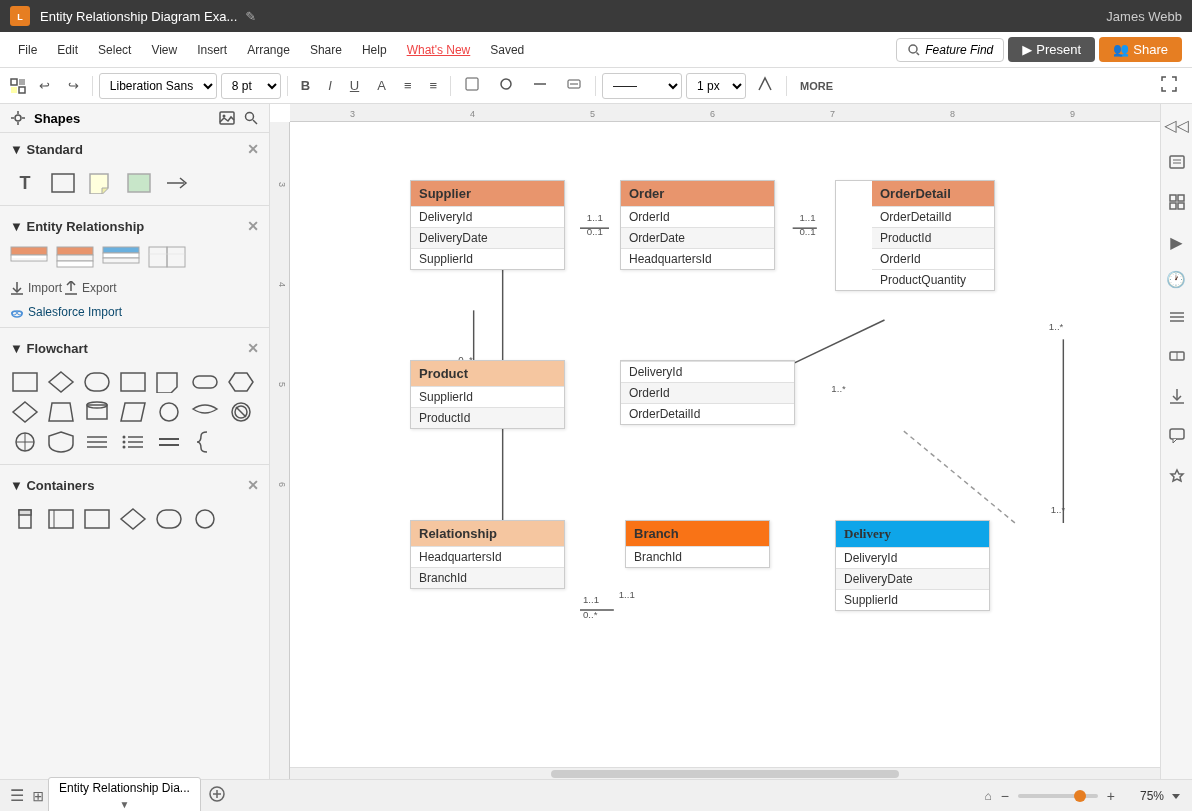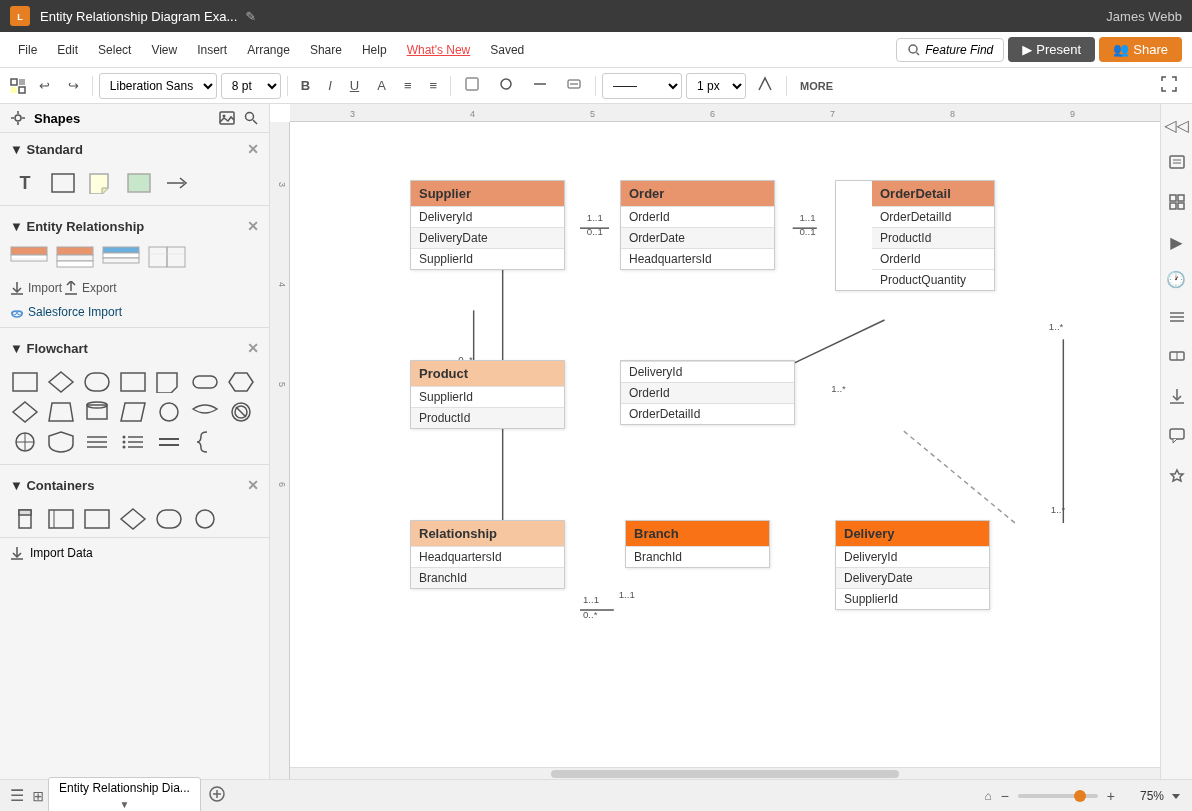--- a/index.html
+++ b/index.html
@@ -655,28 +655,20 @@
             <rect x="2" y="2" width="24" height="18" rx="9" fill="none" stroke="#555" stroke-width="1.5"></rect>
           </svg>
         </div>
       <div class="fc-shape">
           <svg width="28" height="22" viewBox="0 0 28 22">
             <circle cx="14" cy="11" r="9" fill="none" stroke="#555" stroke-width="1.5"></circle>
           </svg>
         </div>
     </div>
 
-    <div style="border-top:1px solid #ddd; padding:8px 10px; display:flex; align-items:center; gap:6px; margin-top:auto;">
-      <svg width="14" height="14" viewBox="0 0 14 14">
-          <line x1="7" y1="1" x2="7" y2="10" stroke="#555" stroke-width="1.5"></line>
-          <polyline points="3,7 7,11 11,7" fill="none" stroke="#555" stroke-width="1.5"></polyline>
-          <line x1="1" y1="13" x2="13" y2="13" stroke="#555" stroke-width="1.5"></line>
-        </svg>
-      <span>Import Data</span>
-    </div>
   </div>
 
   <div id="canvas">
 
     <div class="ruler-h">
       <div style="position:relative; width:100%; height:18px;">
         <span style="position:absolute; left:60px; bottom:2px;">3</span>
         <span style="position:absolute; left:180px; bottom:2px;">4</span>
         <span style="position:absolute; left:300px; bottom:2px;">5</span>
         <span style="position:absolute; left:420px; bottom:2px;">6</span>
@@ -769,21 +761,21 @@
         <div class="er-table-row">HeadquartersId</div>
         <div class="er-table-row alt">BranchId</div>
       </div>
 
       <div class="er-table" style="left:335px; top:398px; min-width:145px;">
         <div class="er-table-header" style="background:#f97316;">Branch</div>
         <div class="er-table-row">BranchId</div>
       </div>
 
       <div class="er-table" style="left:545px; top:398px; min-width:155px;">
-        <div class="er-table-header" style="background:#f97316;">Delivery</div>
+        <div class="er-table-header" style="background:#0ea5e9;font-family:Liberation Serif, serif;">Delivery</div>
         <div class="er-table-row">DeliveryId</div>
         <div class="er-table-row alt">DeliveryDate</div>
         <div class="er-table-row">SupplierId</div>
       </div>
     </div>
 
     <div style="position:absolute; bottom:0; left:20px; right:0; height:12px; background:#f0f0f0; border-top:1px solid #ddd;">
       <div style="position:absolute; left:30%; width:40%; height:8px; top:2px; background:#ccc; border-radius:4px; cursor:pointer;"></div>
     </div>
   </div>

